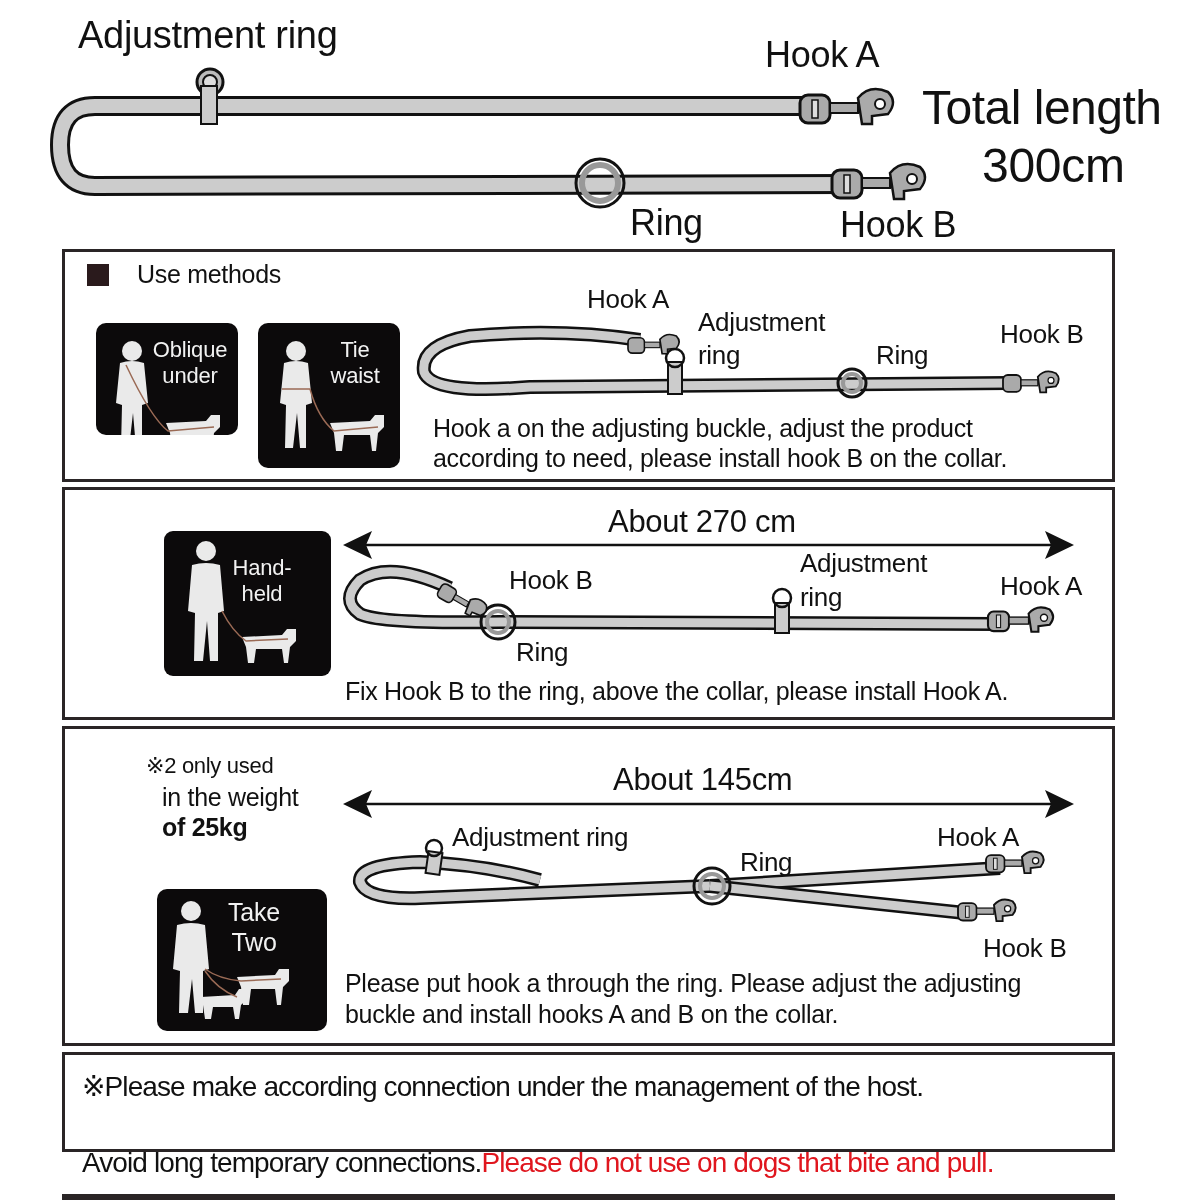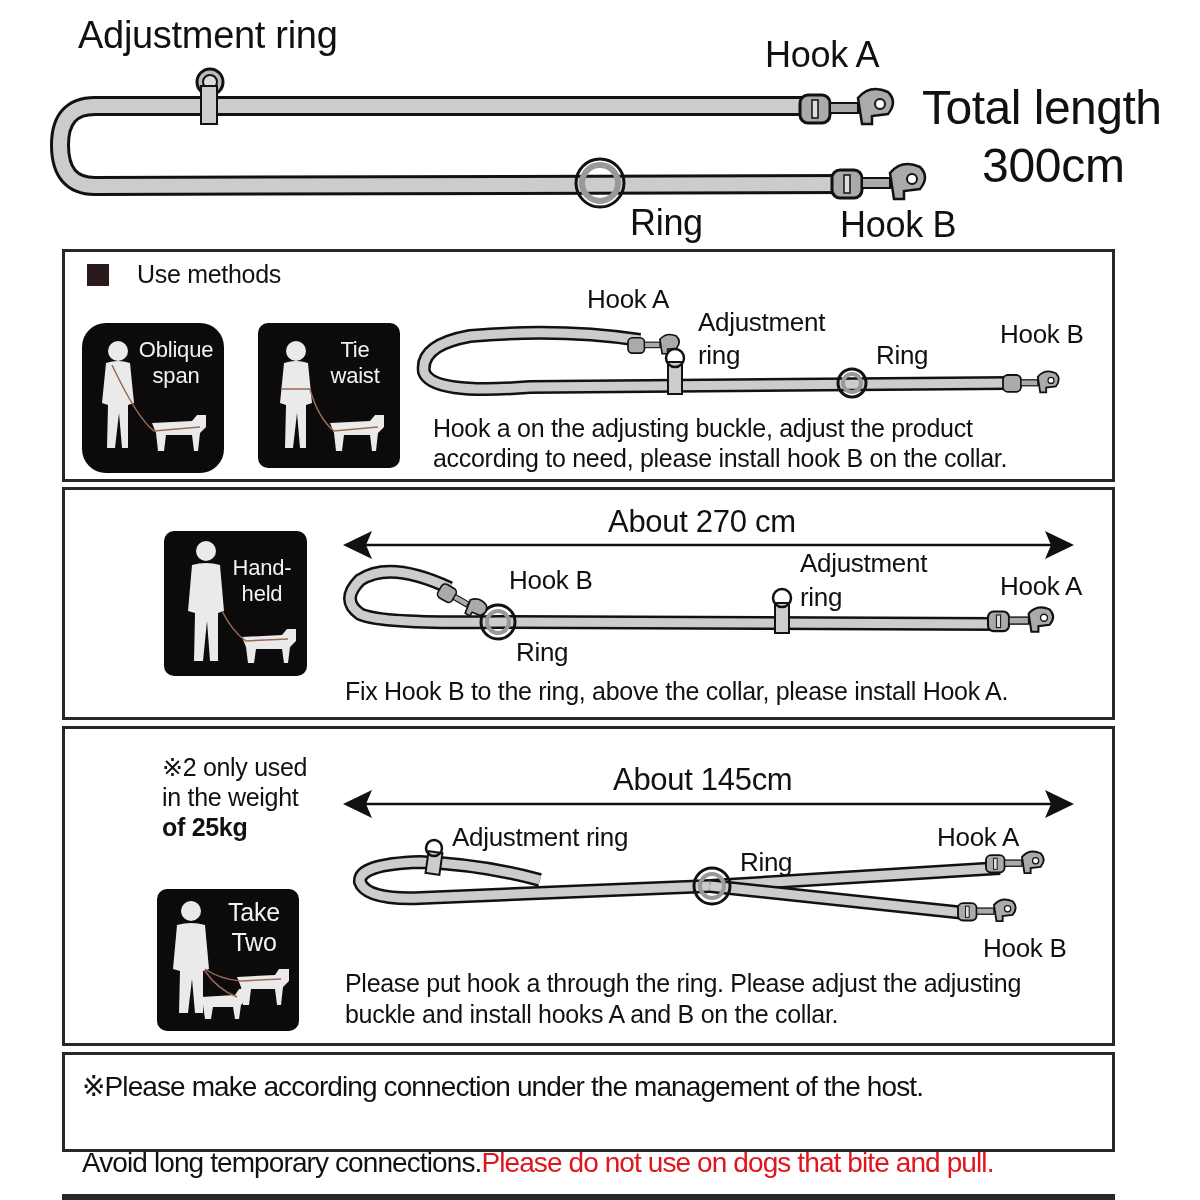--- a/index.html
+++ b/index.html
@@ -51,32 +51,32 @@
       <path d="M 58 8 Q 70 -6 88 2 Q 98 12 88 24 L 72 26 L 72 34 L 62 34 Z" fill="#aaa" stroke="#111" stroke-width="2.5"></path>
       <circle cx="80" cy="14" r="5" fill="#fff" stroke="#111" stroke-width="2"></circle>
     </g>
   </svg>
 </div>
 
 <div class="panel" style="left:62px; top:249px; width:1053px; height:233px;"></div>
 <div class="abs" style="left:87px; top:264px; width:22px; height:22px; background:#2a1a1c;"></div>
 <span class="t" style="left:137px; top:260px; font-size:25px;">Use methods</span>
 
-<div class="icon-card" style="left:82px; top:323px; width:142px; height:150px;border-radius:24px;">
+<div class="icon-card" style="left:96px; top:323px; width:142px; height:112px;">
   <svg width="142" height="145" style="left:0;top:0;">
     <g fill="#eaeaea">
       <circle cx="36" cy="28" r="10"></circle>
       <path d="M 24 40 Q 36 36 48 40 L 52 80 L 46 82 L 46 125 L 40 125 L 37 90 L 33 125 L 25 125 L 26 82 L 20 80 Z"></path>
       <path d="M 70 100 L 110 98 L 115 92 L 124 92 L 124 104 L 118 110 L 116 128 L 112 128 L 110 112 L 84 112 L 82 128 L 76 128 L 74 110 Z"></path>
     </g>
     <path d="M 30 42 Q 55 95 72 108 L 118 104" fill="none" stroke="#9a6a55" stroke-width="1.5"></path>
   </svg>
   <div class="lbl" style="left:48px; top:14px; width:92px;">
     <div>Oblique</div>
-    <div>span</div>
+    <div>under</div>
   </div>
 </div>
 
 <div class="icon-card" style="left:258px; top:323px; width:142px; height:145px;">
   <svg width="142" height="145" style="left:0;top:0;">
     <g fill="#eaeaea">
       <circle cx="38" cy="28" r="10"></circle>
       <path d="M 26 40 Q 38 36 50 40 L 54 80 L 48 82 L 48 125 L 42 125 L 39 90 L 35 125 L 27 125 L 28 82 L 22 80 Z"></path>
       <path d="M 72 100 L 112 98 L 117 92 L 126 92 L 126 104 L 120 110 L 118 128 L 114 128 L 112 112 L 86 112 L 84 128 L 78 128 L 76 110 Z"></path>
     </g>
@@ -112,21 +112,21 @@
     <path d="M 58 8 Q 70 -6 88 2 Q 98 12 88 24 L 72 26 L 72 34 L 62 34 Z" fill="#aaa" stroke="#111" stroke-width="3"></path>
     <circle cx="80" cy="14" r="5" fill="#fff" stroke="#111" stroke-width="2"></circle>
   </g>
 </svg>
 
 <span class="t" style="left:433px; top:414px; font-size:25px;">Hook a on the adjusting buckle, adjust the product</span>
 <span class="t" style="left:433px; top:444px; font-size:25px;">according to need, please install hook B on the collar.</span>
 
 <div class="panel" style="left:62px; top:487px; width:1053px; height:233px;"></div>
 
-<div class="icon-card" style="left:164px; top:531px; width:143px; height:145px;">
+<div class="icon-card" style="left:164px; top:531px; width:167px; height:145px;border-radius:9px;">
   <svg width="143" height="145" style="left:0;top:0;">
     <g fill="#eaeaea">
       <circle cx="42" cy="20" r="10"></circle>
       <path d="M 28 34 Q 42 30 56 34 L 60 80 L 54 82 L 54 130 L 46 130 L 43 90 L 39 130 L 30 130 L 31 82 L 24 80 Z"></path>
       <path d="M 78 106 L 118 104 L 123 98 L 132 98 L 132 110 L 126 116 L 124 132 L 120 132 L 118 118 L 92 118 L 90 132 L 84 132 L 82 116 Z"></path>
     </g>
     <path d="M 58 80 Q 68 100 82 110 L 124 108" fill="none" stroke="#9a6a55" stroke-width="1.5"></path>
   </svg>
   <div class="lbl" style="left:62px; top:24px; width:72px;">
     <div>Hand-</div>
@@ -165,25 +165,25 @@
     <rect x="30" y="13" width="28" height="10" fill="#aaa" stroke="#111" stroke-width="2"></rect>
     <path d="M 58 8 Q 70 -6 88 2 Q 98 12 88 24 L 72 26 L 72 34 L 62 34 Z" fill="#aaa" stroke="#111" stroke-width="3"></path>
     <circle cx="80" cy="14" r="5" fill="#fff" stroke="#111" stroke-width="2"></circle>
   </g>
 </svg>
 
 <span class="t" style="left:345px; top:677px; font-size:25px;">Fix Hook B to the ring, above the collar, please install Hook A.</span>
 
 <div class="panel" style="left:62px; top:726px; width:1053px; height:320px;"></div>
 
-<span class="t" style="left:162px; top:753px; font-size:25px;">※2 only used</span>
+<span class="t" style="left:146px; top:753px; font-size:22px;">※2 only used</span>
 <span class="t" style="left:162px; top:783px; font-size:25px;">in the weight</span>
 <span class="t" style="left:162px; top:813px; font-size:25px;font-weight:bold;">of 25kg</span>
 
-<div class="icon-card" style="left:157px; top:889px; width:142px; height:142px;">
+<div class="icon-card" style="left:157px; top:889px; width:170px; height:142px;">
   <svg width="142" height="142" style="left:0;top:0;">
     <g fill="#eaeaea">
       <circle cx="34" cy="22" r="10"></circle>
       <path d="M 20 36 Q 34 32 48 36 L 52 80 L 46 82 L 46 124 L 38 124 L 35 90 L 31 124 L 22 124 L 23 82 L 16 80 Z"></path>
       <path d="M 80 88 L 118 86 L 122 80 L 132 80 L 132 92 L 126 98 L 124 116 L 120 116 L 118 100 L 94 100 L 92 116 L 86 116 L 84 98 Z"></path>
       <path d="M 44 108 L 78 106 L 82 100 L 90 100 L 90 110 L 84 116 L 82 130 L 78 130 L 76 118 L 56 118 L 54 130 L 48 130 L 46 116 Z"></path>
     </g>
     <path d="M 48 80 Q 62 90 84 92 L 124 90" fill="none" stroke="#9a6a55" stroke-width="1.5"></path>
     <path d="M 48 82 Q 60 100 80 108" fill="none" stroke="#9a6a55" stroke-width="1.5"></path>
   </svg>

